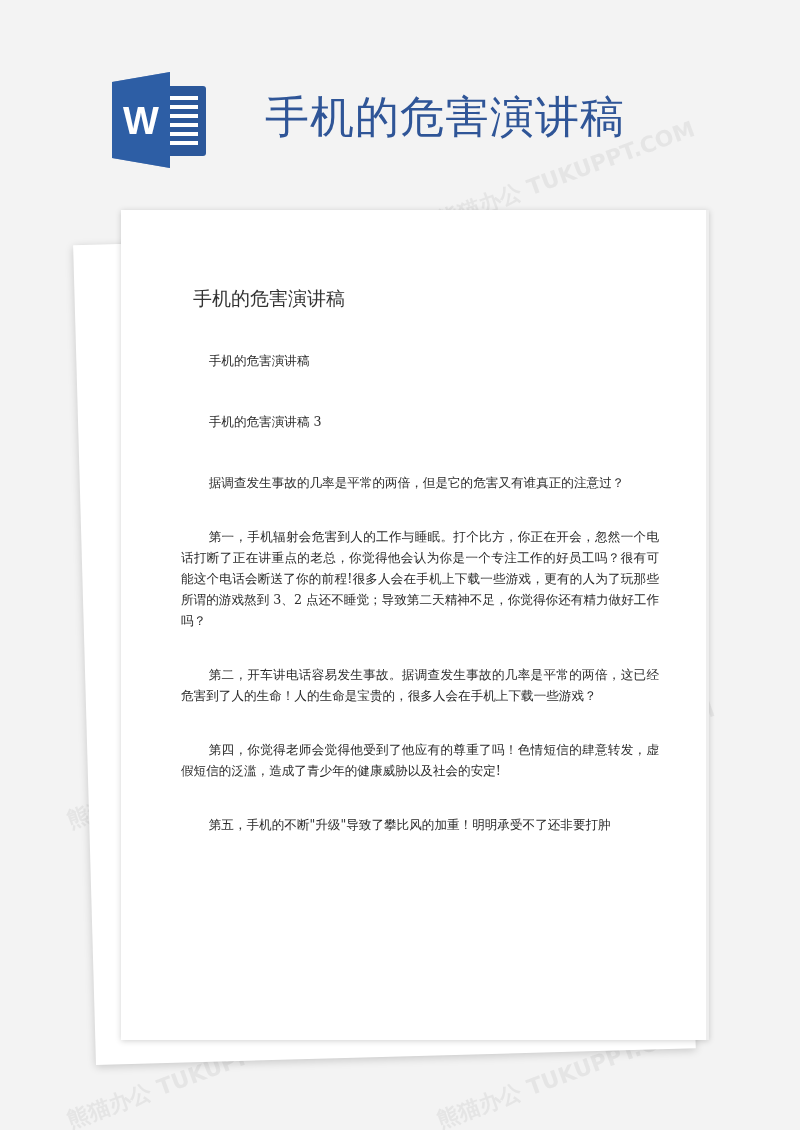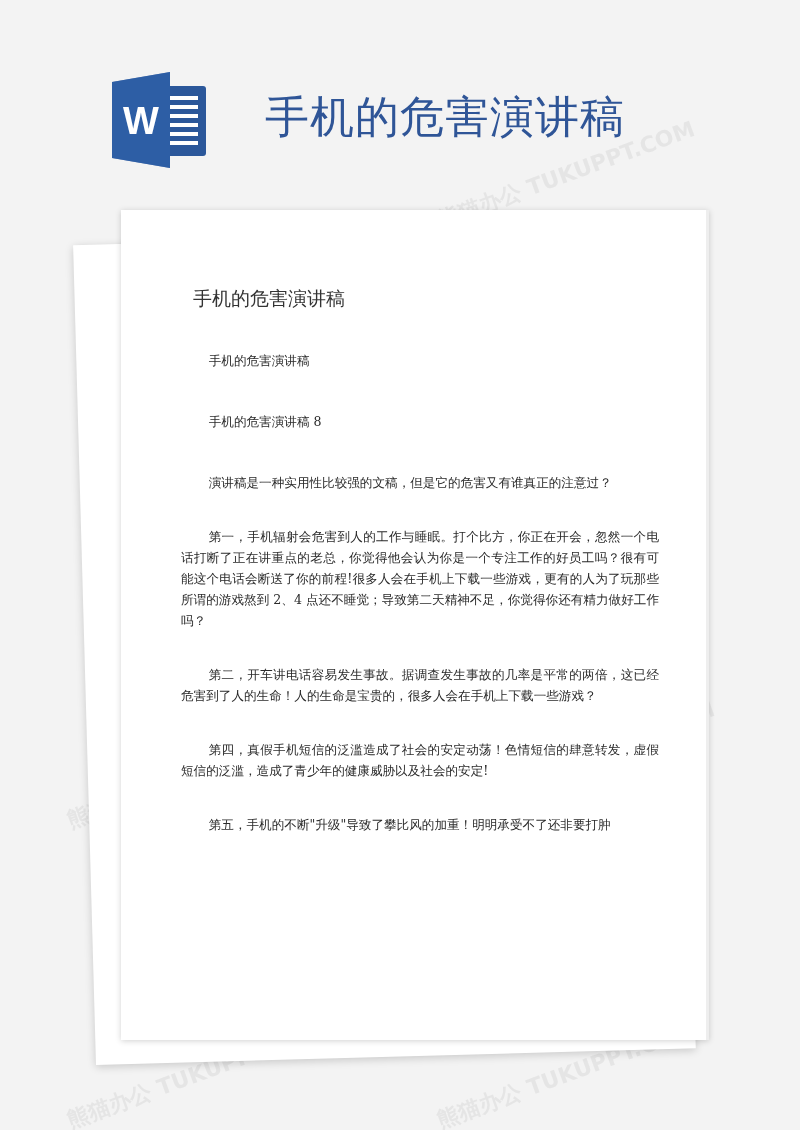--- a/index.html
+++ b/index.html
@@ -74,20 +74,20 @@
 <div class="watermark" style="left:450px;top:740px;">熊猫办公 TUKUPPT.COM</div>
 <div class="watermark" style="left:60px;top:1060px;">熊猫办公 TUKUPPT.COM</div>
 <div class="watermark" style="left:430px;top:1060px;">熊猫办公 TUKUPPT.COM</div>
 
 <div class="back-page"></div>
 
 <div class="front-page">
   <div class="doc-heading">手机的危害演讲稿</div>
   <div class="doc-body">
     <p class="sub">手机的危害演讲稿</p>
-    <p class="sub">手机的危害演讲稿 8</p>
-    <p>演讲稿是一种实用性比较强的文稿，但是它的危害又有谁真正的注意过？</p>
-    <p>第一，手机辐射会危害到人的工作与睡眠。打个比方，你正在开会，忽然一个电话打断了正在讲重点的老总，你觉得他会认为你是一个专注工作的好员工吗？很有可能这个电话会断送了你的前程!很多人会在手机上下载一些游戏，更有的人为了玩那些所谓的游戏熬到 2、4 点还不睡觉；导致第二天精神不足，你觉得你还有精力做好工作吗？</p>
+    <p class="sub">手机的危害演讲稿 3</p>
+    <p>据调查发生事故的几率是平常的两倍，但是它的危害又有谁真正的注意过？</p>
+    <p>第一，手机辐射会危害到人的工作与睡眠。打个比方，你正在开会，忽然一个电话打断了正在讲重点的老总，你觉得他会认为你是一个专注工作的好员工吗？很有可能这个电话会断送了你的前程!很多人会在手机上下载一些游戏，更有的人为了玩那些所谓的游戏熬到 3、2 点还不睡觉；导致第二天精神不足，你觉得你还有精力做好工作吗？</p>
     <p>第二，开车讲电话容易发生事故。据调查发生事故的几率是平常的两倍，这已经危害到了人的生命！人的生命是宝贵的，很多人会在手机上下载一些游戏？</p>
-    <p>第四，真假手机短信的泛滥造成了社会的安定动荡！色情短信的肆意转发，虚假短信的泛滥，造成了青少年的健康威胁以及社会的安定!</p>
+    <p>第四，你觉得老师会觉得他受到了他应有的尊重了吗！色情短信的肆意转发，虚假短信的泛滥，造成了青少年的健康威胁以及社会的安定!</p>
     <p>第五，手机的不断"升级"导致了攀比风的加重！明明承受不了还非要打肿</p>
   </div>
 </div>
 
 </body></html>

